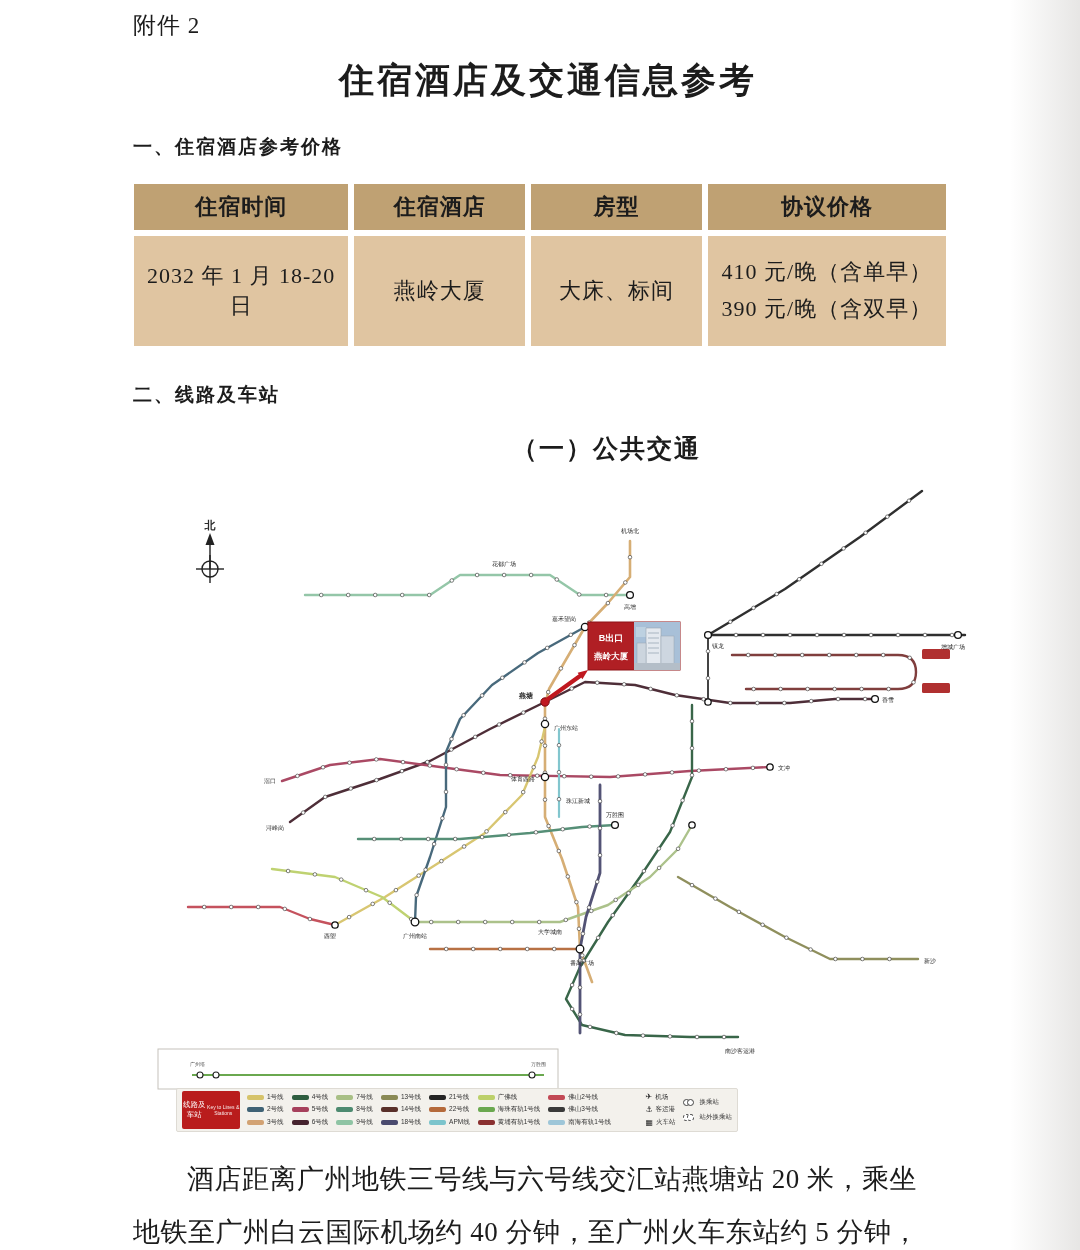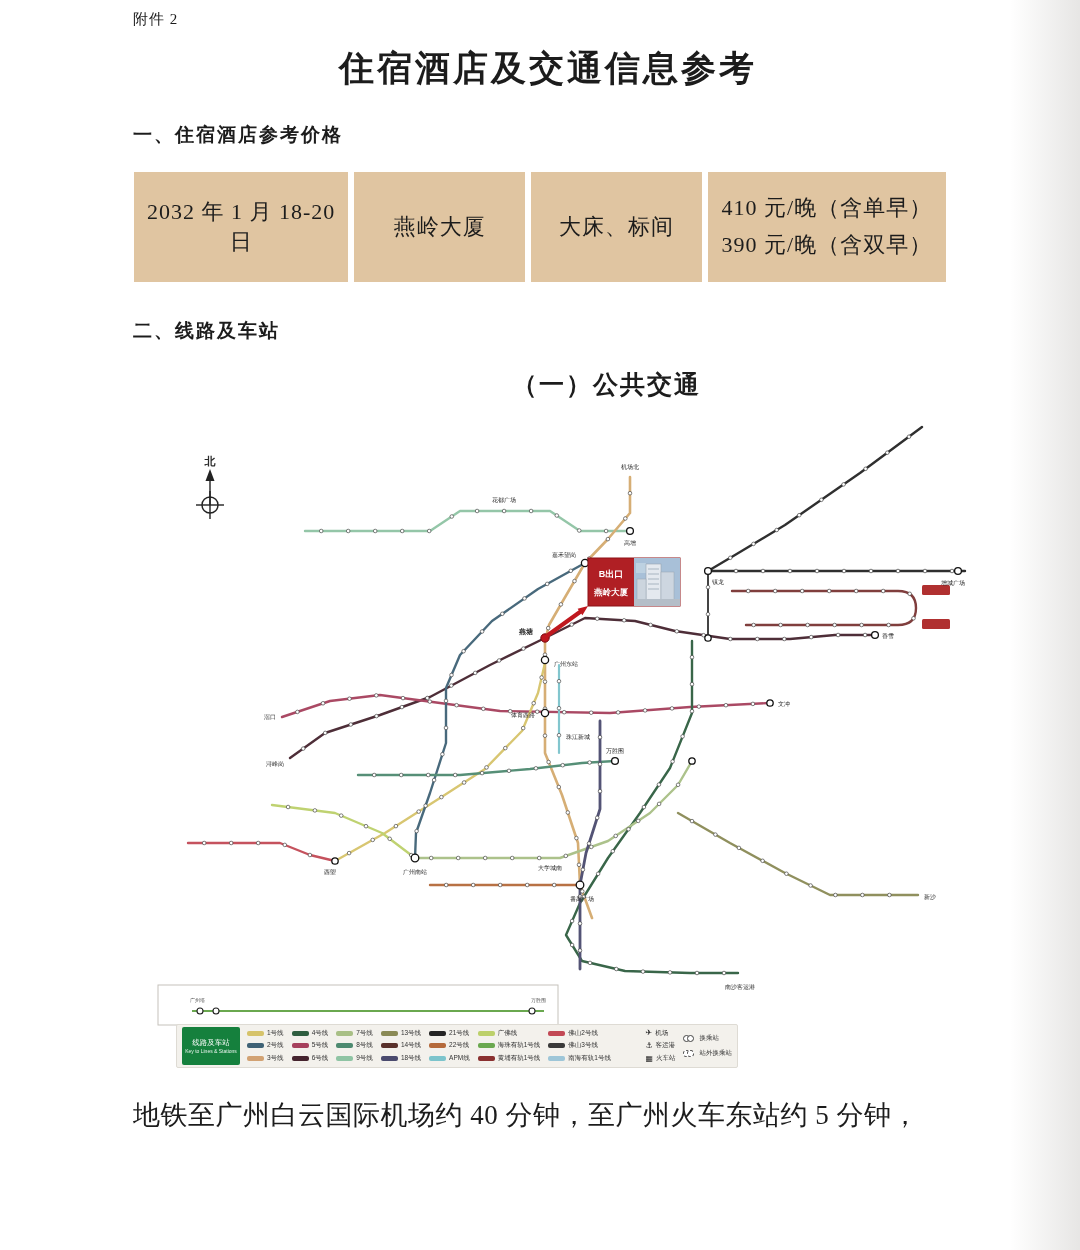--- a/index.html
+++ b/index.html
@@ -6,21 +6,21 @@
   body{
     width:1080px;height:1250px;position:relative;overflow:hidden;
     background:#ffffff;color:#1c1c1c;
     font-family:"Liberation Serif","DejaVu Serif",serif;
   }
   .edge-vignette{
     position:absolute;top:0;right:0;width:70px;height:100%;
     background:linear-gradient(to right,rgba(120,115,108,0) 0%,rgba(120,115,108,.18) 100%);
     pointer-events:none;z-index:5;
   }
-  .attach{margin:10px 0 0 133px;font-size:15px;letter-spacing:1px;}
+  .attach{margin:10px 0 0 133px;font-size:23px;letter-spacing:1px;}
   h1.title{margin:16px 0 0 16px;text-align:center;font-size:35px;letter-spacing:3px;font-weight:bold;}
   h2.sec{margin:30px 0 0 133px;font-size:19px;font-weight:bold;letter-spacing:2px;}
   h3.sub{margin:24px 0 0 133px;font-size:25px;font-weight:bold;letter-spacing:2px;text-align:center;}
   table.hotel{
     margin:18px 0 0 128px;border-collapse:separate;border-spacing:6px;
     width:824px;table-layout:fixed;
   }
   table.hotel th{
     background:#bfa173;height:44px;font-size:22px;font-weight:bold;
     text-align:center;letter-spacing:1px;
@@ -33,22 +33,22 @@
   .mapwrap{position:relative;width:860px;height:660px;margin:12px 0 0 130px;}
   .mapwrap svg{position:absolute;left:0;top:0;}
   
   .legend{
     position:absolute;left:46px;top:611px;width:562px;height:44px;
     background:#f3f1ec;border:1px solid #dedbd4;border-radius:2px;
     display:flex;align-items:stretch;gap:7px;padding:2px 5px;box-sizing:border-box;
     font-family:"Liberation Sans","DejaVu Sans",sans-serif;
   }
   .lg-title{
-    width:58px;background:#15803d;color:#fff;border-radius:2px;
-    display:flex;flex-direction:column;align-items:center;justify-content:center;
+    width:58px;background:#b91c1c;color:#fff;border-radius:2px;
+    display:flex;flex-direction:row;align-items:center;justify-content:center;
     font-size:7.5px;line-height:1.3;text-align:center;flex:none;
   }
   .lg-title .lg-en{font-size:5px;opacity:.9;}
   .lg-cols{display:flex;gap:8px;flex:1;}
   .lg-col{display:flex;flex-direction:column;justify-content:space-around;}
   .lg-row{display:flex;align-items:center;gap:3px;white-space:nowrap;}
   .lg-swatch{width:17px;height:5px;border-radius:2px;flex:none;}
   .lg-label{font-size:6.5px;color:#333;}
   .lg-icons{display:flex;flex-direction:column;justify-content:space-around;}
   .lg-icons .lg-row .g{font-size:8px;line-height:1;color:#222;}
@@ -76,20 +76,26 @@
 <h2 class="sec">一、住宿酒店参考价格</h2>
 
 <table class="hotel">
   <colgroup>
       <col class="c1">
       <col class="c2">
       <col class="c3">
       <col class="c4">
     </colgroup>
   <tbody>
+      <tr>
+    <th>住宿时间</th>
+    <th>住宿酒店</th>
+    <th>房型</th>
+    <th>协议价格</th>
+  </tr>
   <tr>
     <td>2032 年 1 月 18-20 日</td>
     <td>燕岭大厦</td>
     <td>大床、标间</td>
     <td class="price">
       <div>410 元/晚（含单早）</div>
       <div>390 元/晚（含双早）</div>
     </td>
   </tr>
 </tbody>
@@ -565,14 +571,15 @@
             <i></i>
             <i></i>
           </div>
           <div class="lg-label">站外换乘站</div>
         </div>
       </div>
   </div>
 </div>
 
 <p class="para">
+  <span class="l1">酒店距离广州地铁三号线与六号线交汇站燕塘站 20 米，乘坐</span>
   <span class="l2">地铁至广州白云国际机场约 40 分钟，至广州火车东站约 5 分钟，</span>
 </p>
 
 </body></html>

